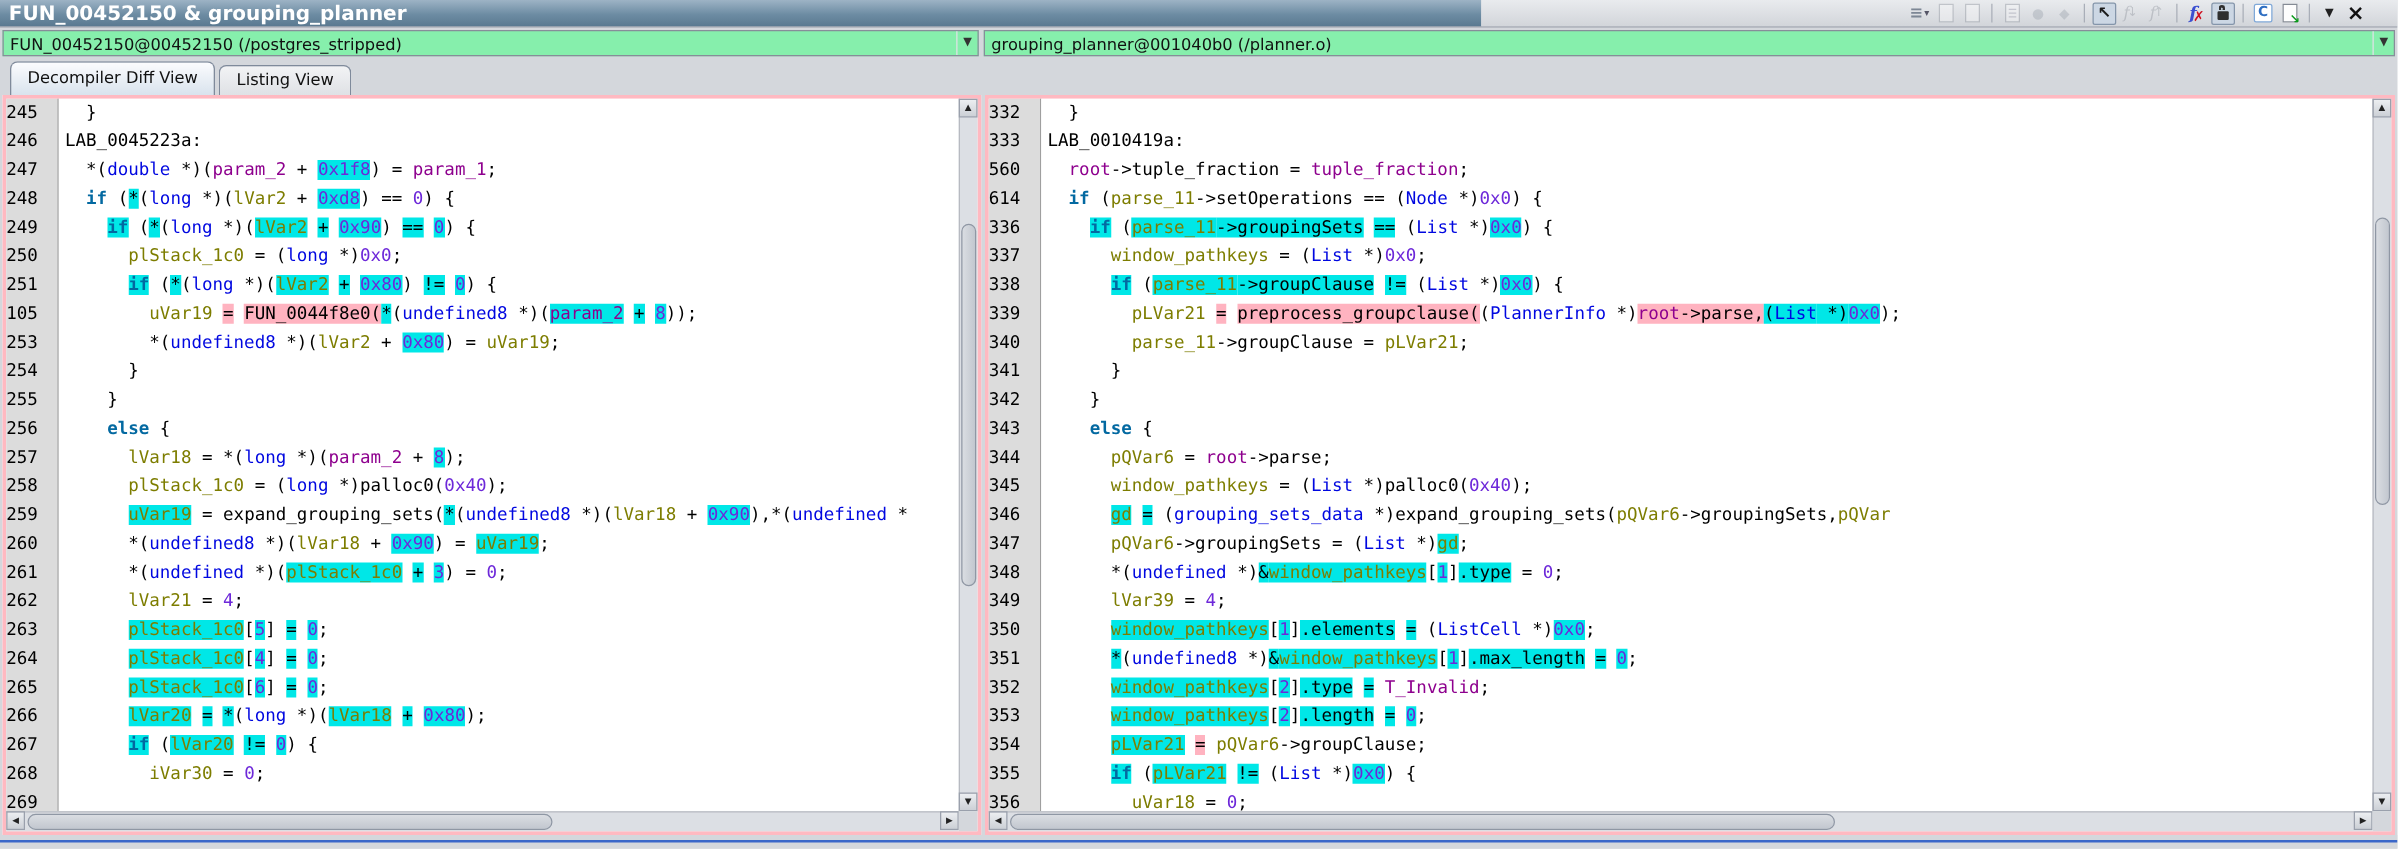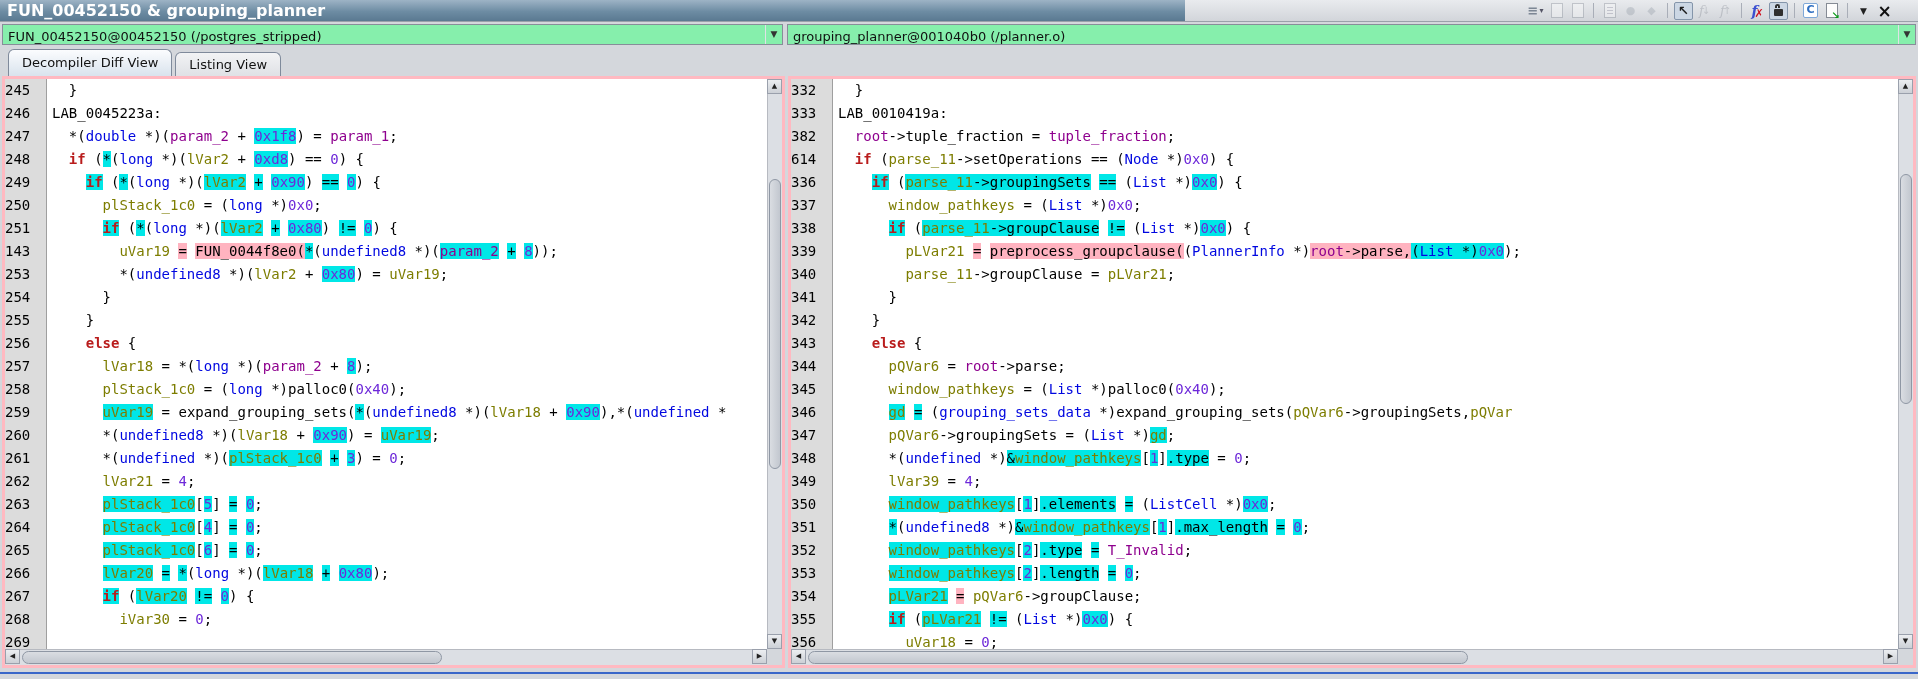--- a/index.html
+++ b/index.html
@@ -53,21 +53,21 @@
   .pane-left{left:2px;width:783px}
   .pane-right{left:788px;width:1128px}
   .gutter{position:absolute;left:0;top:0;bottom:16px;width:42px;background:#dcdcdc;border-right:1px solid #9f9f9f;
           overflow:hidden;font-family:"DejaVu Sans Mono",monospace;font-size:14px;color:#000;box-sizing:border-box}
   .gr{height:23px;line-height:23px;text-align:left;padding-right:16px}
   .code{position:absolute;left:42px;top:0;right:15px;bottom:16px;overflow:hidden;
         font-family:"DejaVu Sans Mono",monospace;font-size:14px;color:#000;background:#fff}
   .cr{height:23px;line-height:23px;white-space:pre;padding-left:5px}
   
   .tn{color:#000}
-  .tk{color:#b91c1c;font-weight:bold}
+  .tk{color:#0369a1;font-weight:bold}
   .tt{color:#0007e0}
   .tv{color:#7d7d00}
   .tc{color:#6d28d9}
   .tp{color:#8e008e}
   .tf{color:#000}
   .hc{background:#00e7e7}
   .hp{background:#ffb3c0}
 
   
   .vscroll{position:absolute;right:0;top:0;bottom:16px;width:15px;background:#dcdfe4;border-left:1px solid #b7bac1;box-sizing:border-box}
@@ -167,21 +167,21 @@
 
 <div class="pane pane-left">
   <div class="gutter">
       <div class="gr">245</div>
       <div class="gr">246</div>
       <div class="gr">247</div>
       <div class="gr">248</div>
       <div class="gr">249</div>
       <div class="gr">250</div>
       <div class="gr">251</div>
-      <div class="gr">143</div>
+      <div class="gr">105</div>
       <div class="gr">253</div>
       <div class="gr">254</div>
       <div class="gr">255</div>
       <div class="gr">256</div>
       <div class="gr">257</div>
       <div class="gr">258</div>
       <div class="gr">259</div>
       <div class="gr">260</div>
       <div class="gr">261</div>
       <div class="gr">262</div>
@@ -229,21 +229,21 @@
     <div class="sb-thumb hthumb" style="left:17px;width:420px"></div>
     <div class="sb-btn sb-right">▶</div>
   </div>
   <div class="corner"></div>
 </div>
 
 <div class="pane pane-right">
   <div class="gutter">
       <div class="gr">332</div>
       <div class="gr">333</div>
-      <div class="gr">382</div>
+      <div class="gr">560</div>
       <div class="gr">614</div>
       <div class="gr">336</div>
       <div class="gr">337</div>
       <div class="gr">338</div>
       <div class="gr">339</div>
       <div class="gr">340</div>
       <div class="gr">341</div>
       <div class="gr">342</div>
       <div class="gr">343</div>
       <div class="gr">344</div>

